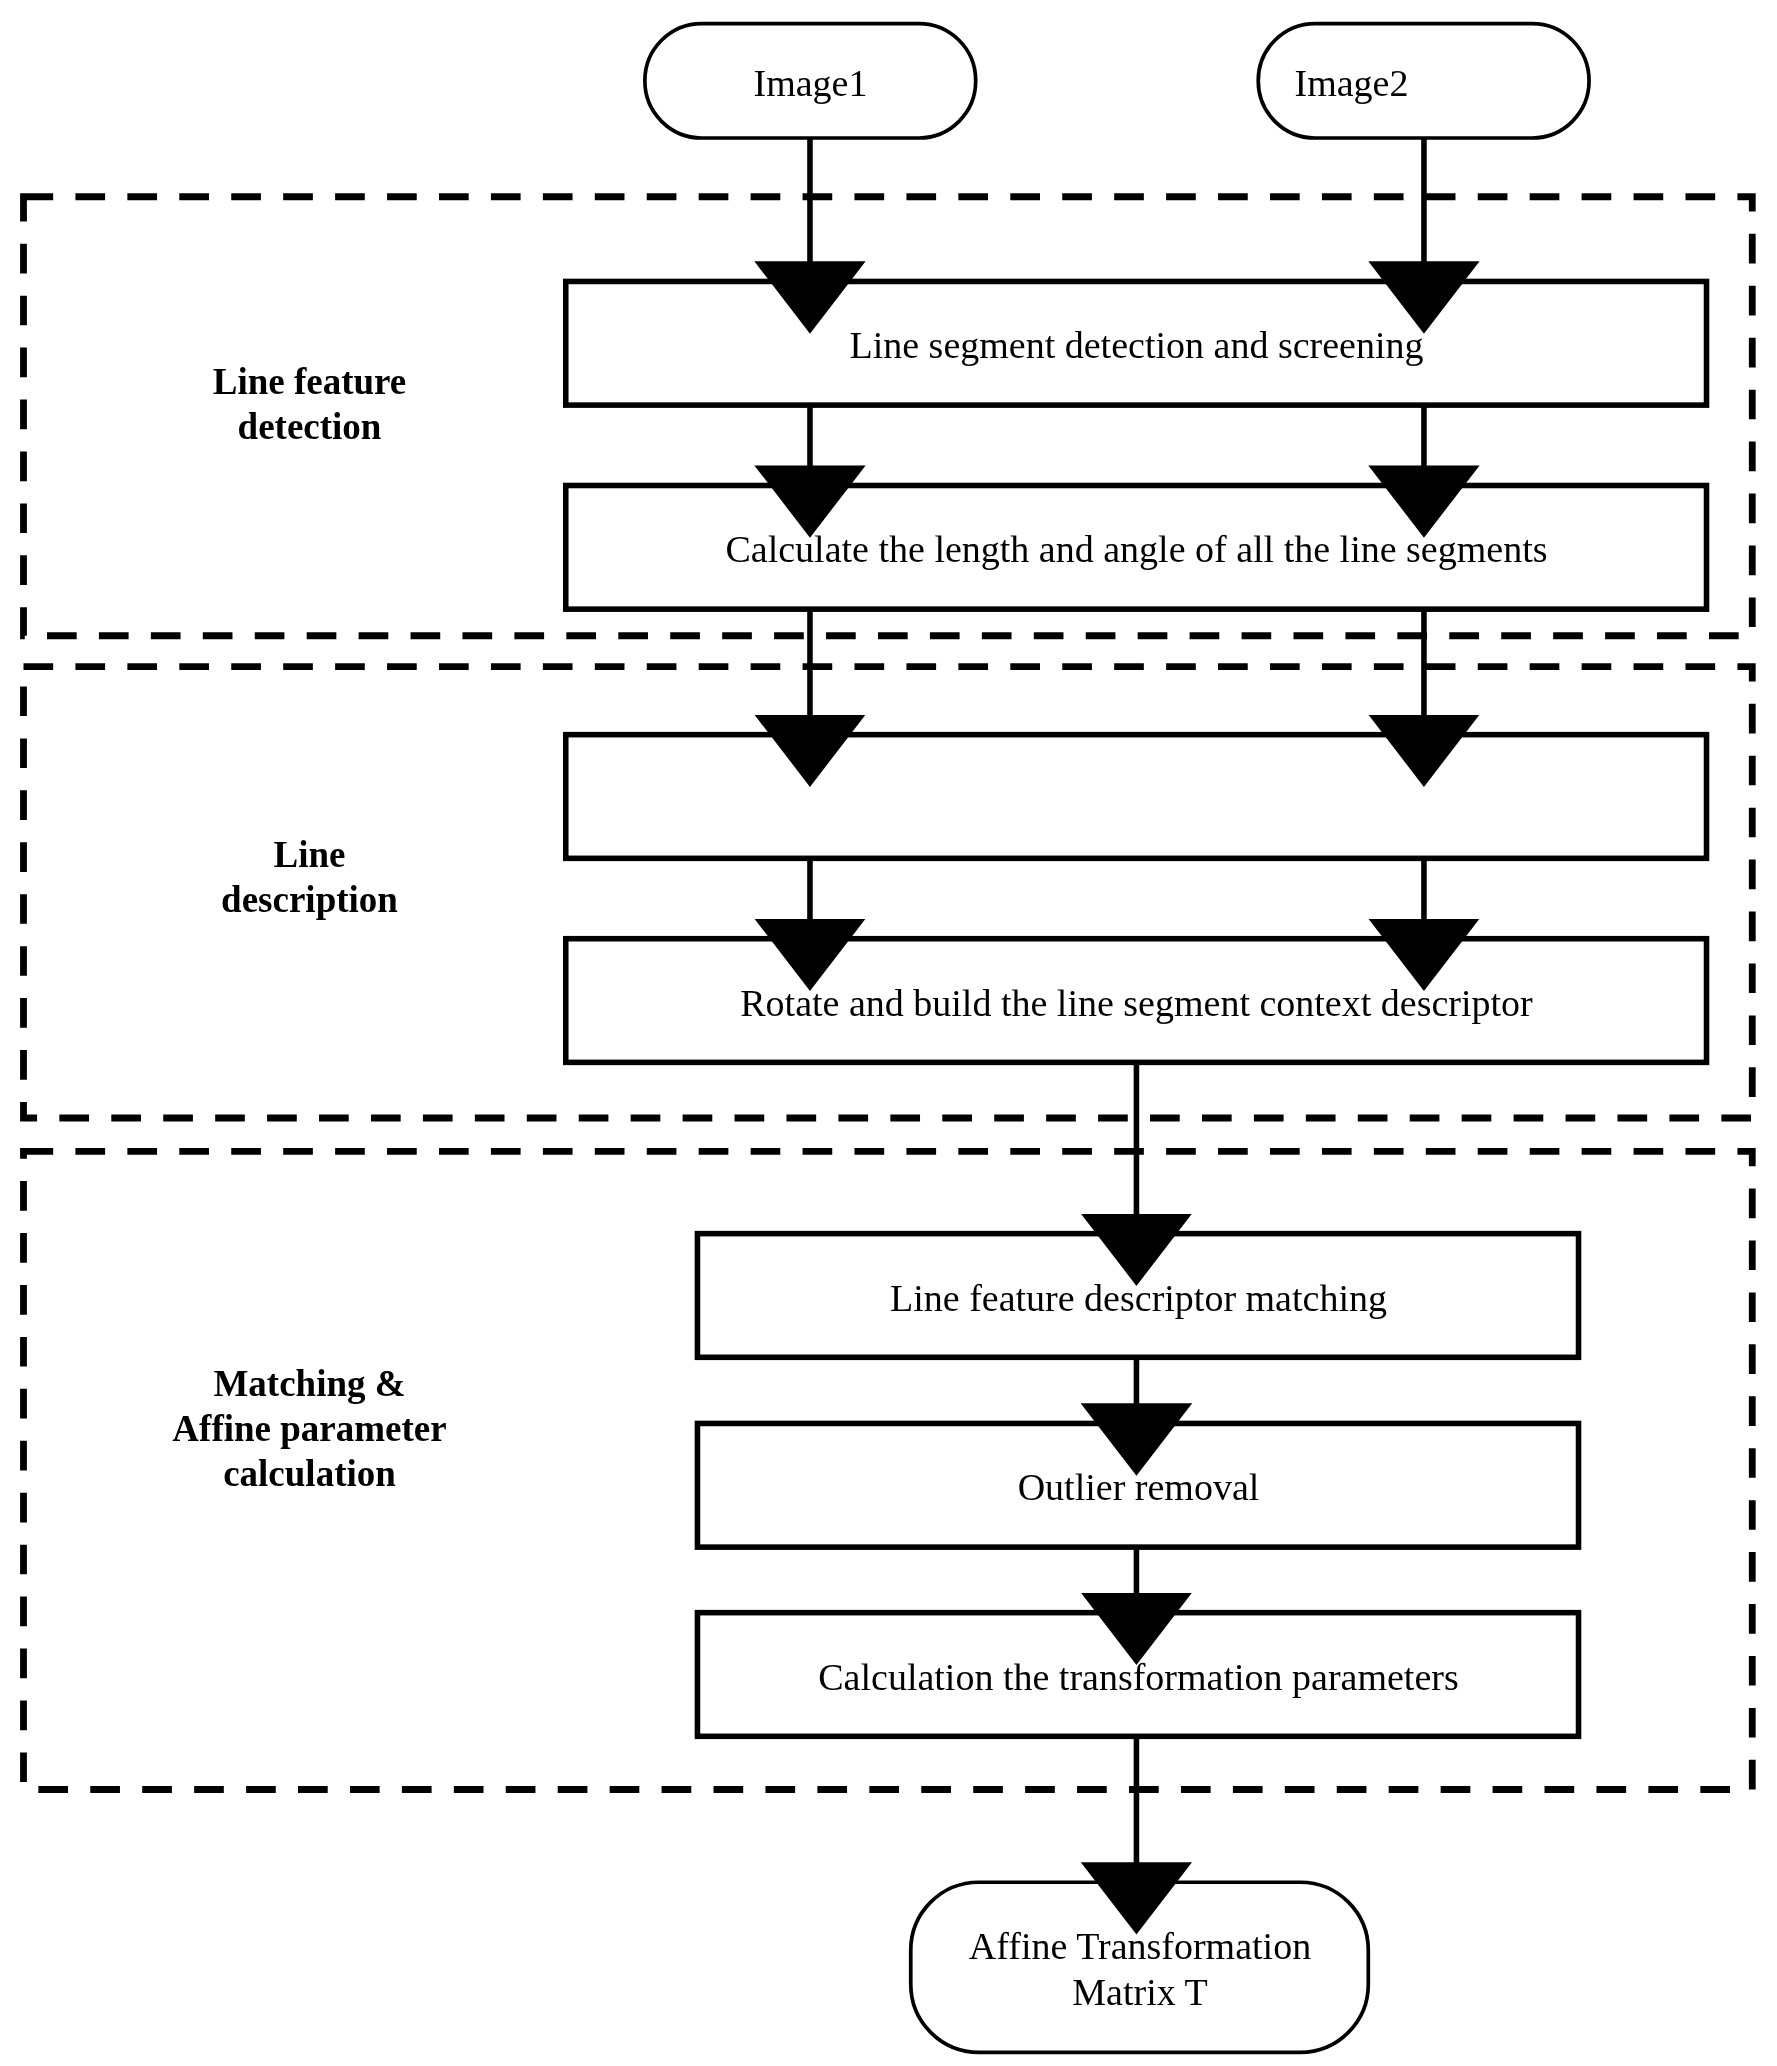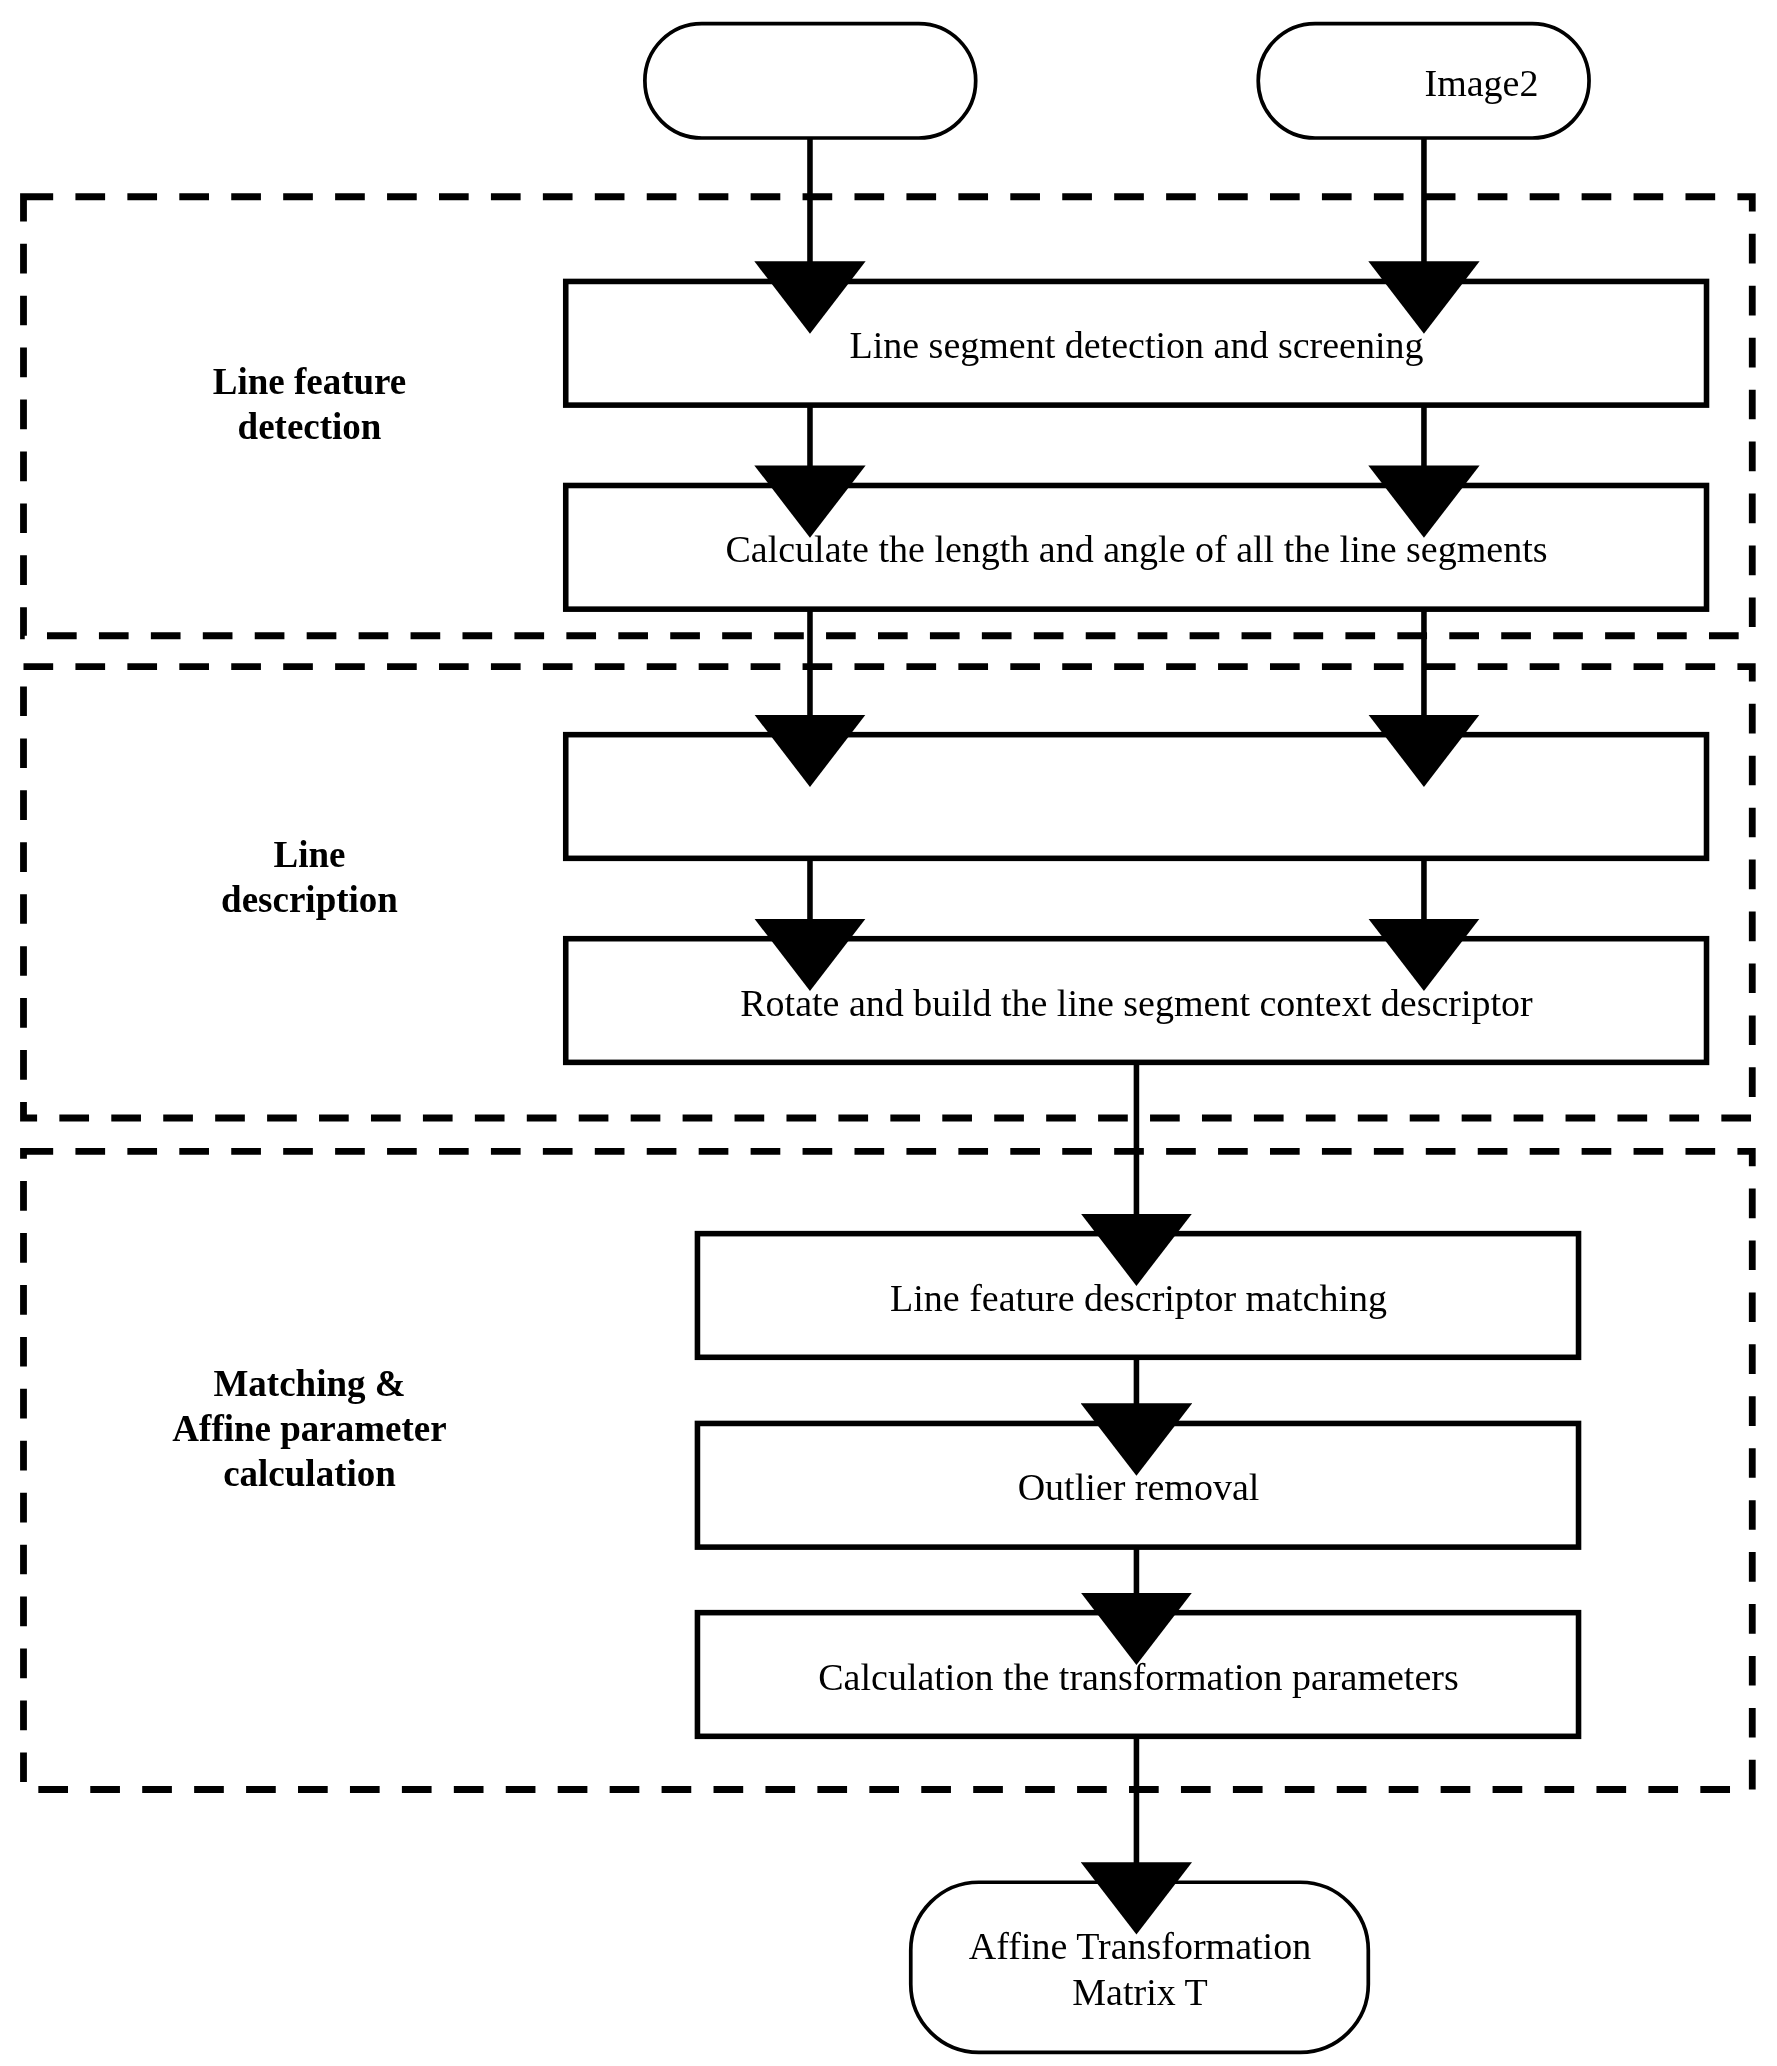--- a/index.html
+++ b/index.html
@@ -98,22 +98,23 @@
 
     <line x1="1838" y1="1718" x2="1838" y2="1976" stroke="#000000" stroke-width="9" marker-end="url(#arrowhead)"></line>
 
     <line x1="1838" y1="2195" x2="1838" y2="2283" stroke="#000000" stroke-width="9" marker-end="url(#arrowhead)"></line>
 
     <line x1="1838" y1="2502" x2="1838" y2="2589" stroke="#000000" stroke-width="9" marker-end="url(#arrowhead)"></line>
 
     <line x1="1838" y1="2808" x2="1838" y2="3025" stroke="#000000" stroke-width="9" marker-end="url(#arrowhead)"></line>
   </svg>
 
+  <div class="lbl terminal-text" style="left:645px; top:60px; width:331px;">Image1</div>
 
-  <div class="lbl terminal-text" style="left:1316px; top:60px; width:331px;">Image2</div>
+  <div class="lbl terminal-text" style="left:1186px; top:60px; width:331px;">Image2</div>
 
   <div class="lbl terminal-text" style="left:911px; top:1923px; width:458px;">Affine Transformation
 Matrix T</div>
 
   <div class="lbl process-text" style="left:566px; top:322px; width:1141px;">Line segment detection and screening</div>
 
   <div class="lbl process-text" style="left:566px; top:526px; width:1141px;">Calculate the length and angle of all the line segments</div>
 
 
   <div class="lbl process-text" style="left:566px; top:980px; width:1141px;">Rotate and build the line segment context descriptor</div>

